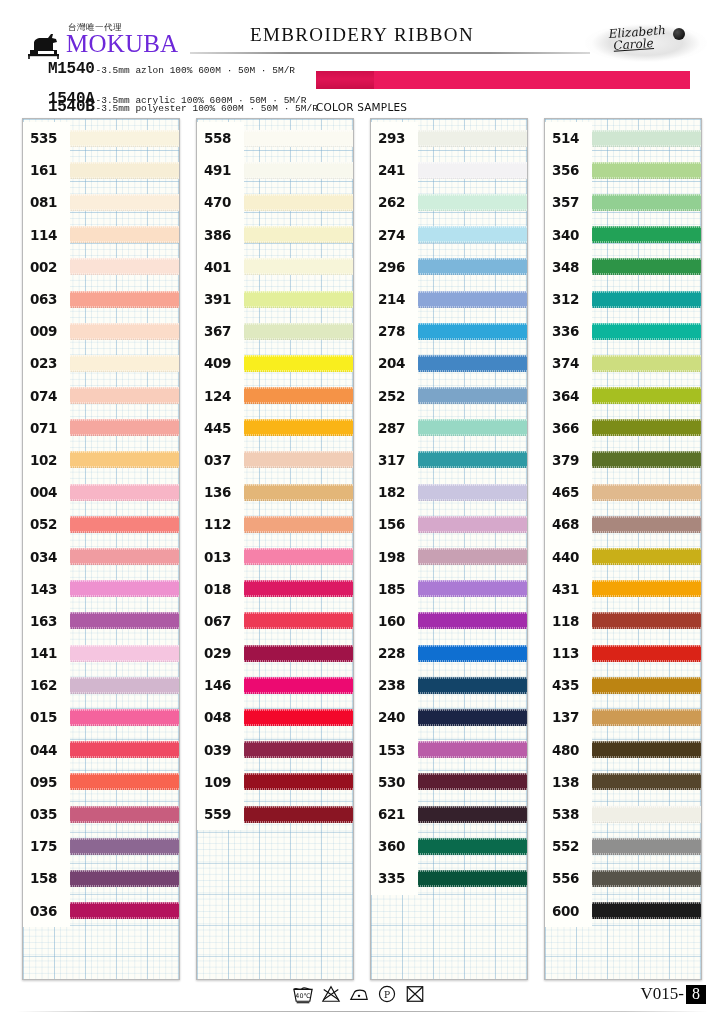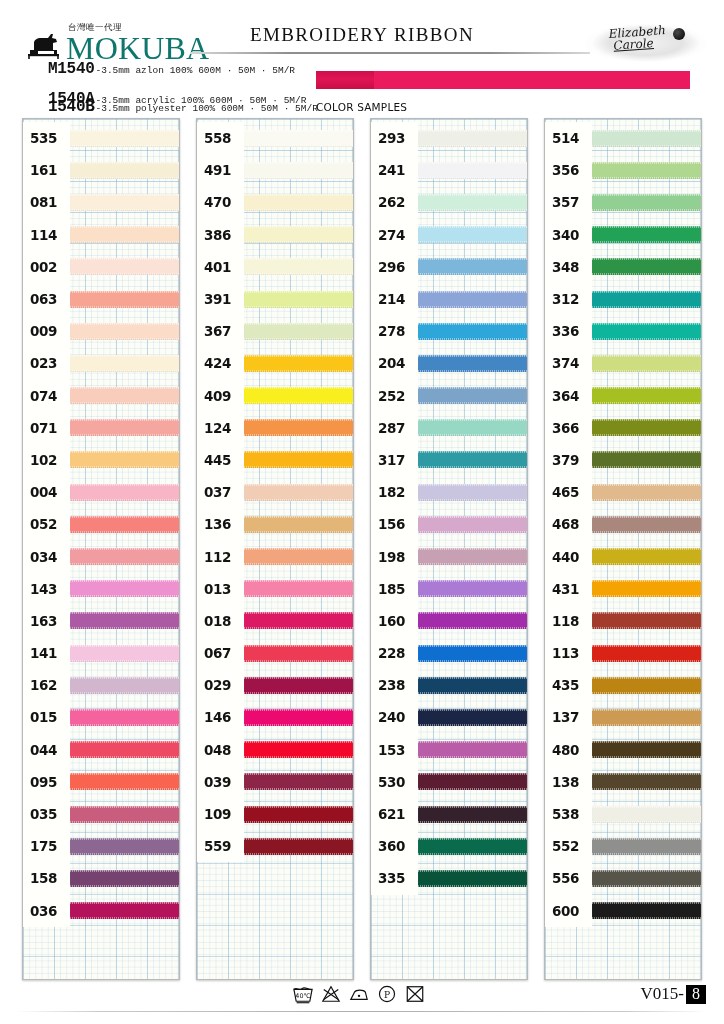--- a/index.html
+++ b/index.html
@@ -33,23 +33,23 @@
     font-size: 8.5px;
     letter-spacing: .5px;
     font-family: "DejaVu Sans", sans-serif;
     white-space: nowrap;
     color: #1a1a1a;
   }
   #brand-word {
     position: absolute;
     left: 40px; top: 8px;
     font-family: "Liberation Serif", serif;
-    font-size: 32px;
+    font-size: 25px;
     letter-spacing: .2px;
-    color: #0f766e;
+    color: #6d28d9;
     white-space: nowrap;
   }
   #horse-icon {
     position: absolute;
     left: 0px; top: 8px;
     width: 40px; height: 30px;
   }
 
   #doc-title {
     position: absolute;
@@ -390,24 +390,20 @@
         <div class="swatch-code">401</div>
         <div class="swatch-band" style="background-color: rgb(247, 245, 217);"></div>
       </div>
       <div class="swatch-row">
         <div class="swatch-code">391</div>
         <div class="swatch-band" style="background-color: rgb(227, 239, 154);"></div>
       </div>
       <div class="swatch-row">
         <div class="swatch-code">367</div>
         <div class="swatch-band" style="background-color: rgb(223, 233, 192);"></div>
-      </div>
-      <div class="swatch-row">
-        <div class="swatch-code">424</div>
-        <div class="swatch-band" style="background-color: rgb(251, 197, 24);"></div>
       </div>
       <div class="swatch-row">
         <div class="swatch-code">409</div>
         <div class="swatch-band" style="background-color: rgb(249, 238, 30);"></div>
       </div>
       <div class="swatch-row">
         <div class="swatch-code">124</div>
         <div class="swatch-band" style="background-color: rgb(245, 147, 71);"></div>
       </div>
       <div class="swatch-row">

